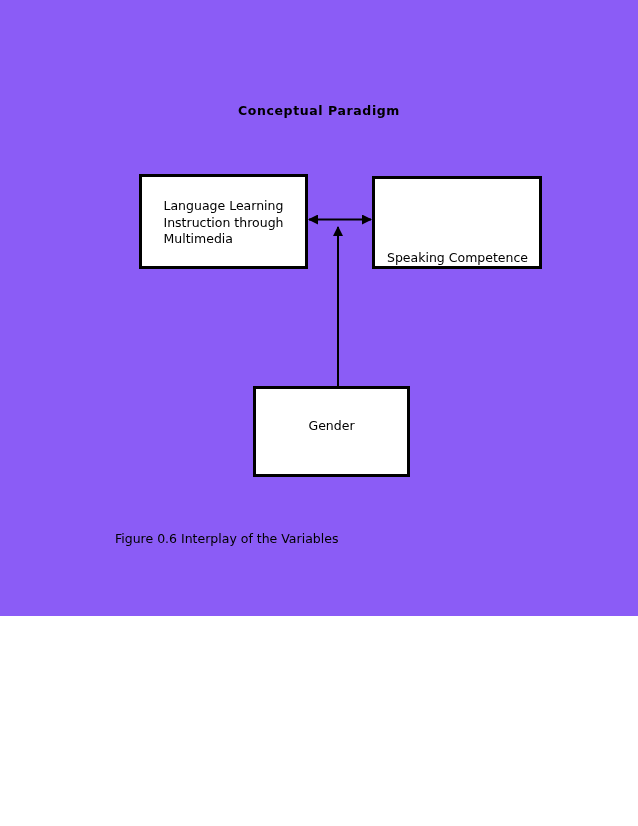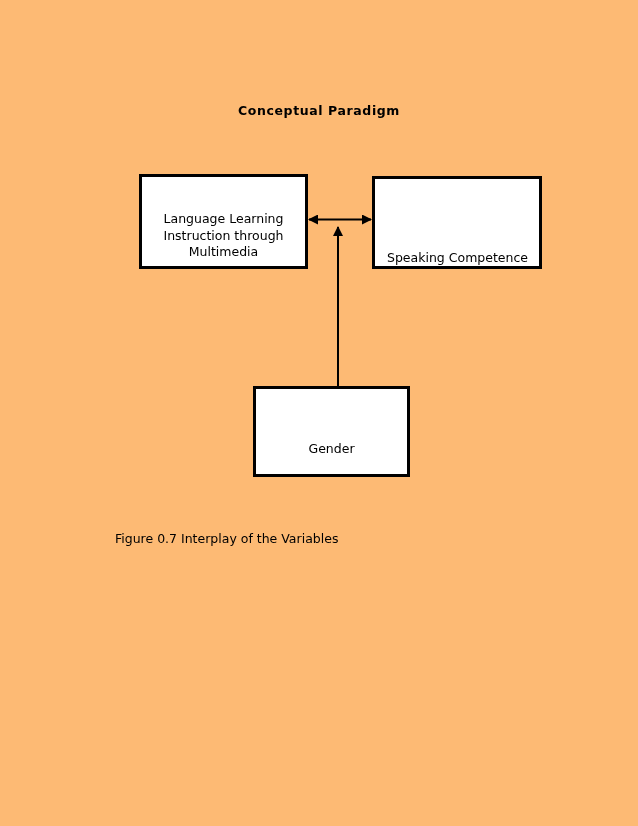--- a/index.html
+++ b/index.html
@@ -8,22 +8,22 @@
     padding: 0;
     background: #ffffff;
   }
   body {
     font-family: "DejaVu Sans", sans-serif;
     color: #000000;
   }
   #page {
     position: relative;
     width: 638px;
-    height: 826px;
-    background: #fdba74;
+    height: 616px;
+    background: #8b5cf6;
     overflow: hidden;
     text-decoration: underline;
   }
 
   
   .diagram-title {
     position: absolute;
     left: 0;
     top: 103px;
     width: 638px;
@@ -50,23 +50,22 @@
     white-space: pre-line;
   }
 
   #box-instruction {
     left: 139px;
     top: 174px;
     width: 169px;
     height: 95px;
   }
   #box-instruction .node-label {
-    text-align: center;
+    text-align: left;
     padding-top: 21px;
-    margin-top: 13px;
   }
 
   #box-competence {
     left: 372px;
     top: 176px;
     width: 170px;
     height: 93px;
     justify-content: flex-start;
     align-items: flex-end;
   }
@@ -77,21 +76,20 @@
 
   #box-gender {
     left: 253px;
     top: 386px;
     width: 157px;
     height: 91px;
   }
   #box-gender .node-label {
     text-align: center;
     padding-top: 29px;
-    margin-top: 23px;
   }
 
   
   .connector {
     position: absolute;
   }
   #connector-horizontal {
     left: 303px;
     top: 209px;
     width: 74px;
@@ -148,15 +146,15 @@
 
   <svg id="connector-vertical" class="connector" viewBox="0 0 24 172">
     <defs>
       <marker id="arrow-up" viewBox="0 0 10 10" refX="9" refY="5" markerWidth="5" markerHeight="5" orient="auto">
         <path d="M 0 0 L 10 5 L 0 10 z" fill="#000000"></path>
       </marker>
     </defs>
     <line x1="12" y1="170" x2="12" y2="8" stroke="#000000" stroke-width="2" marker-end="url(#arrow-up)"></line>
   </svg>
 
-  <div class="figure-caption">Figure 0.7 Interplay of the Variables</div>
+  <div class="figure-caption">Figure 0.6 Interplay of the Variables</div>
 
 </div>
 
 </body></html>

